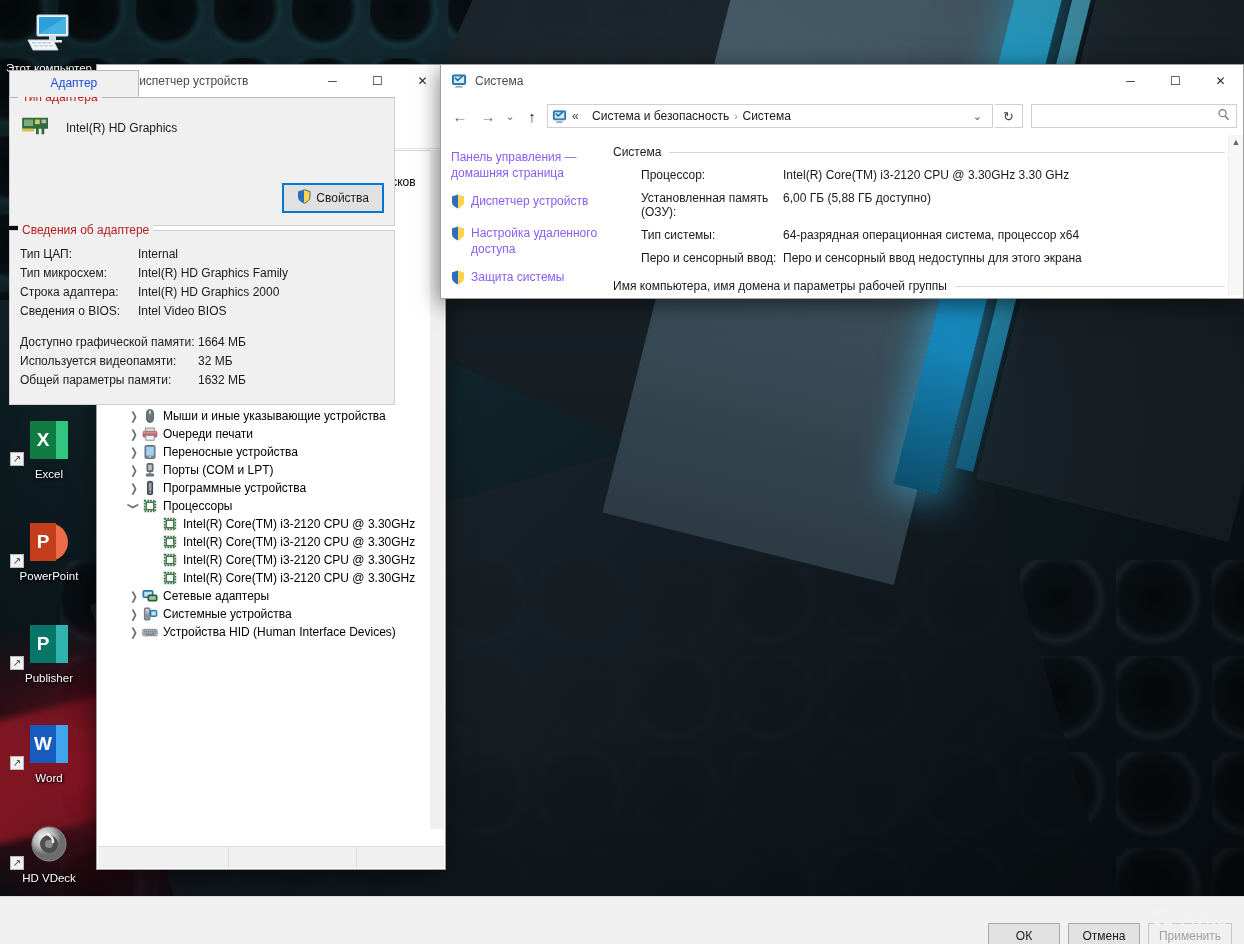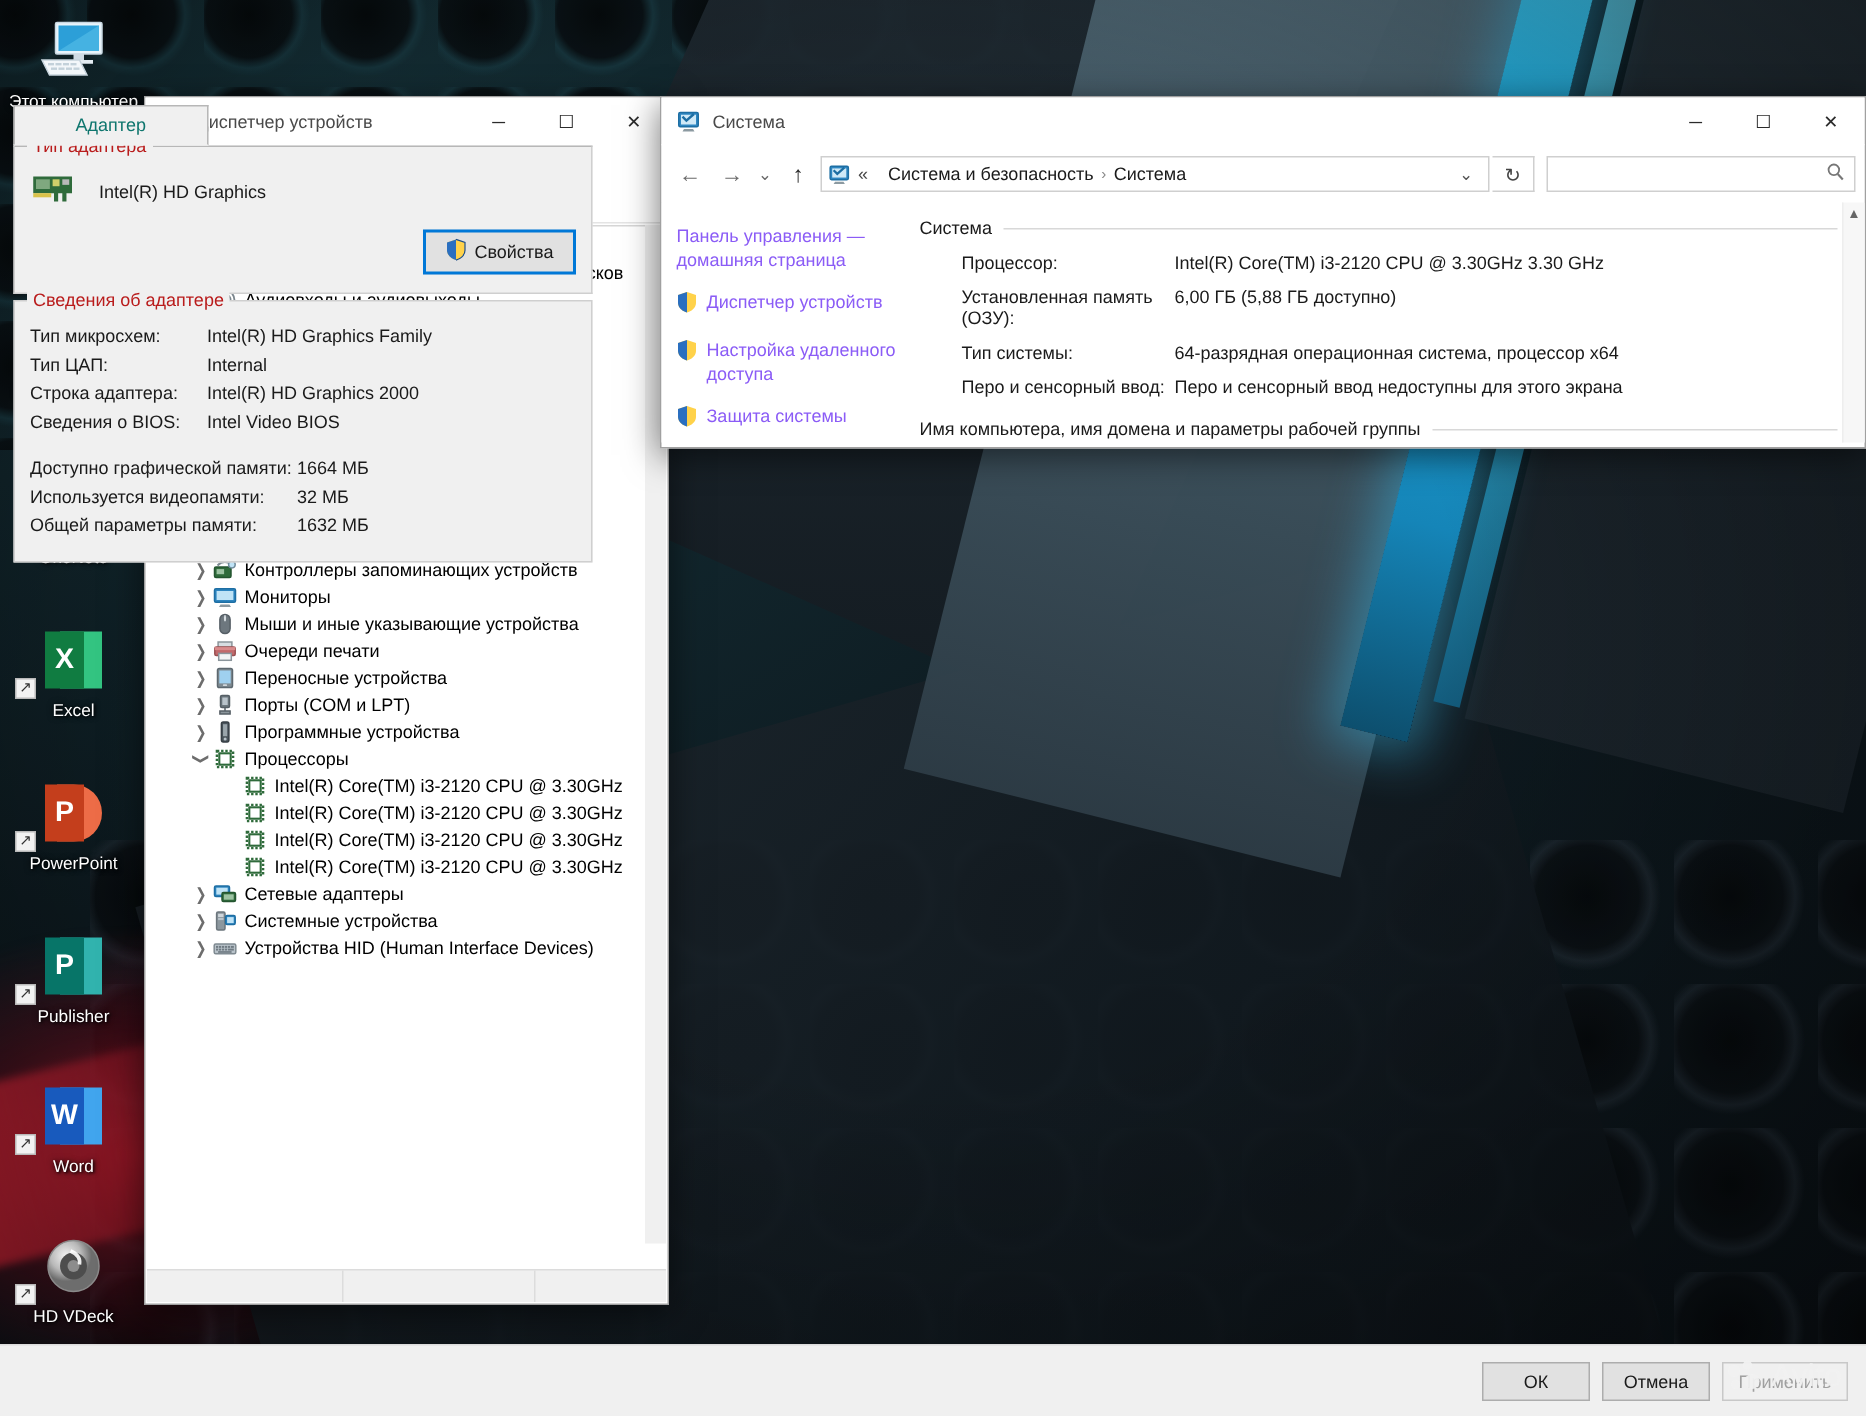--- a/index.html
+++ b/index.html
@@ -203,38 +203,38 @@
     padding-left: 10px;
   }
   #propdlg .dlg-title .t {font-size:12px;color:#1a1a1a;flex:1;}
   #propdlg .dlg-body { padding: 6px 8px 0 8px; }
   .brandbar {
     display:flex;align-items:center;justify-content:center;gap:7px;
     font-size: 12px; color:#1a1a1a; padding: 7px 0 8px;
   }
   .tabs { display:flex; }
   .tab {
-    flex:1; text-align:center; font-size:12px; color:#0f766e;
+    flex:1; text-align:center; font-size:12px; color:#1d4ed8;
     padding: 5px 0 6px; border:1px solid #b7b7b7; border-bottom:none;
     background:#e3e3e3; margin-right:-1px;
   }
   .tab.active { background:#f0f0f0; border-bottom:1px solid #f0f0f0; position:relative; z-index:2; }
   .group {
     border:1px solid #cfcfcf; background:#f0f0f0; position:relative;
     margin-top: 12px; padding: 14px 10px 12px 10px;
   }
   .group > .glabel {
     position:absolute; top:-8px; left:8px; background:#f0f0f0;
     padding: 0 4px; font-size:12px; color:#b91c1c;
   }
   .adapter-line { display:flex; align-items:center; gap: 14px; font-size:12px; color:#1a1a1a;}
   .btn {
     font-size:12px; color:#1a1a1a; background:#e1e1e1;
     border:1px solid #adadad; padding: 5px 14px; text-align:center;
-    display:inline-flex; align-items:center; justify-content:center; gap:5px;
+    display:inline-flex; align-items:center; justify-content:center; gap:5px;margin-top:30px;
   }
   .btn.focus { border:2px solid #0078d7; padding:4px 13px; }
   .btn.disabled { color:#a0a0a0; border-color:#c8c8c8; background:#f0f0f0; }
   .d-row { display:flex; font-size:12px; color:#1a1a1a; margin-bottom: 5px; }
   .d-k { width: 118px; }
   .dlg-foot {
     position:absolute; left:0; right:0; bottom:0; height: 48px;
     display:flex; align-items:center; justify-content:flex-end; gap: 8px;
     padding-right: 12px; border-top:1px solid #dcdcdc; background:#f0f0f0;
   }
@@ -933,26 +933,26 @@
             </span>
             <span>Свойства</span>
           </span>
         </div>
       </div>
 
       <div class="group" style="margin-top:4px;padding-top:16px">
         <span class="glabel">Сведения об адаптере</span>
         <div id="dlg-rows">
             <div class="d-row">
+              <span class="d-k">Тип ЦАП:</span>
+              <span>Internal</span>
+            </div>
+            <div class="d-row">
               <span class="d-k">Тип микросхем:</span>
               <span>Intel(R) HD Graphics Family</span>
-            </div>
-            <div class="d-row">
-              <span class="d-k">Тип ЦАП:</span>
-              <span>Internal</span>
             </div>
             <div class="d-row">
               <span class="d-k">Строка адаптера:</span>
               <span>Intel(R) HD Graphics 2000</span>
             </div>
             <div class="d-row">
               <span class="d-k">Сведения о BIOS:</span>
               <span>Intel Video BIOS</span>
             </div>
           </div>

